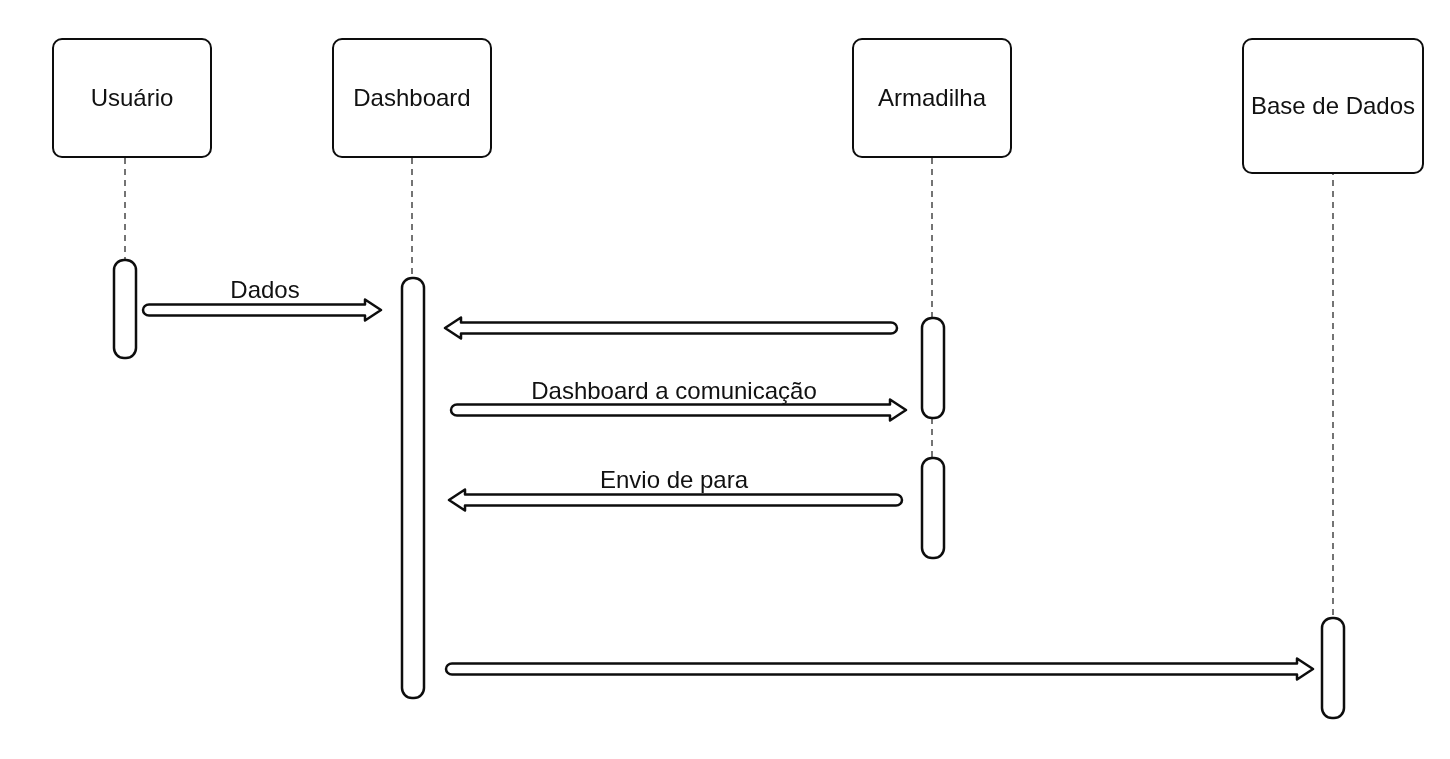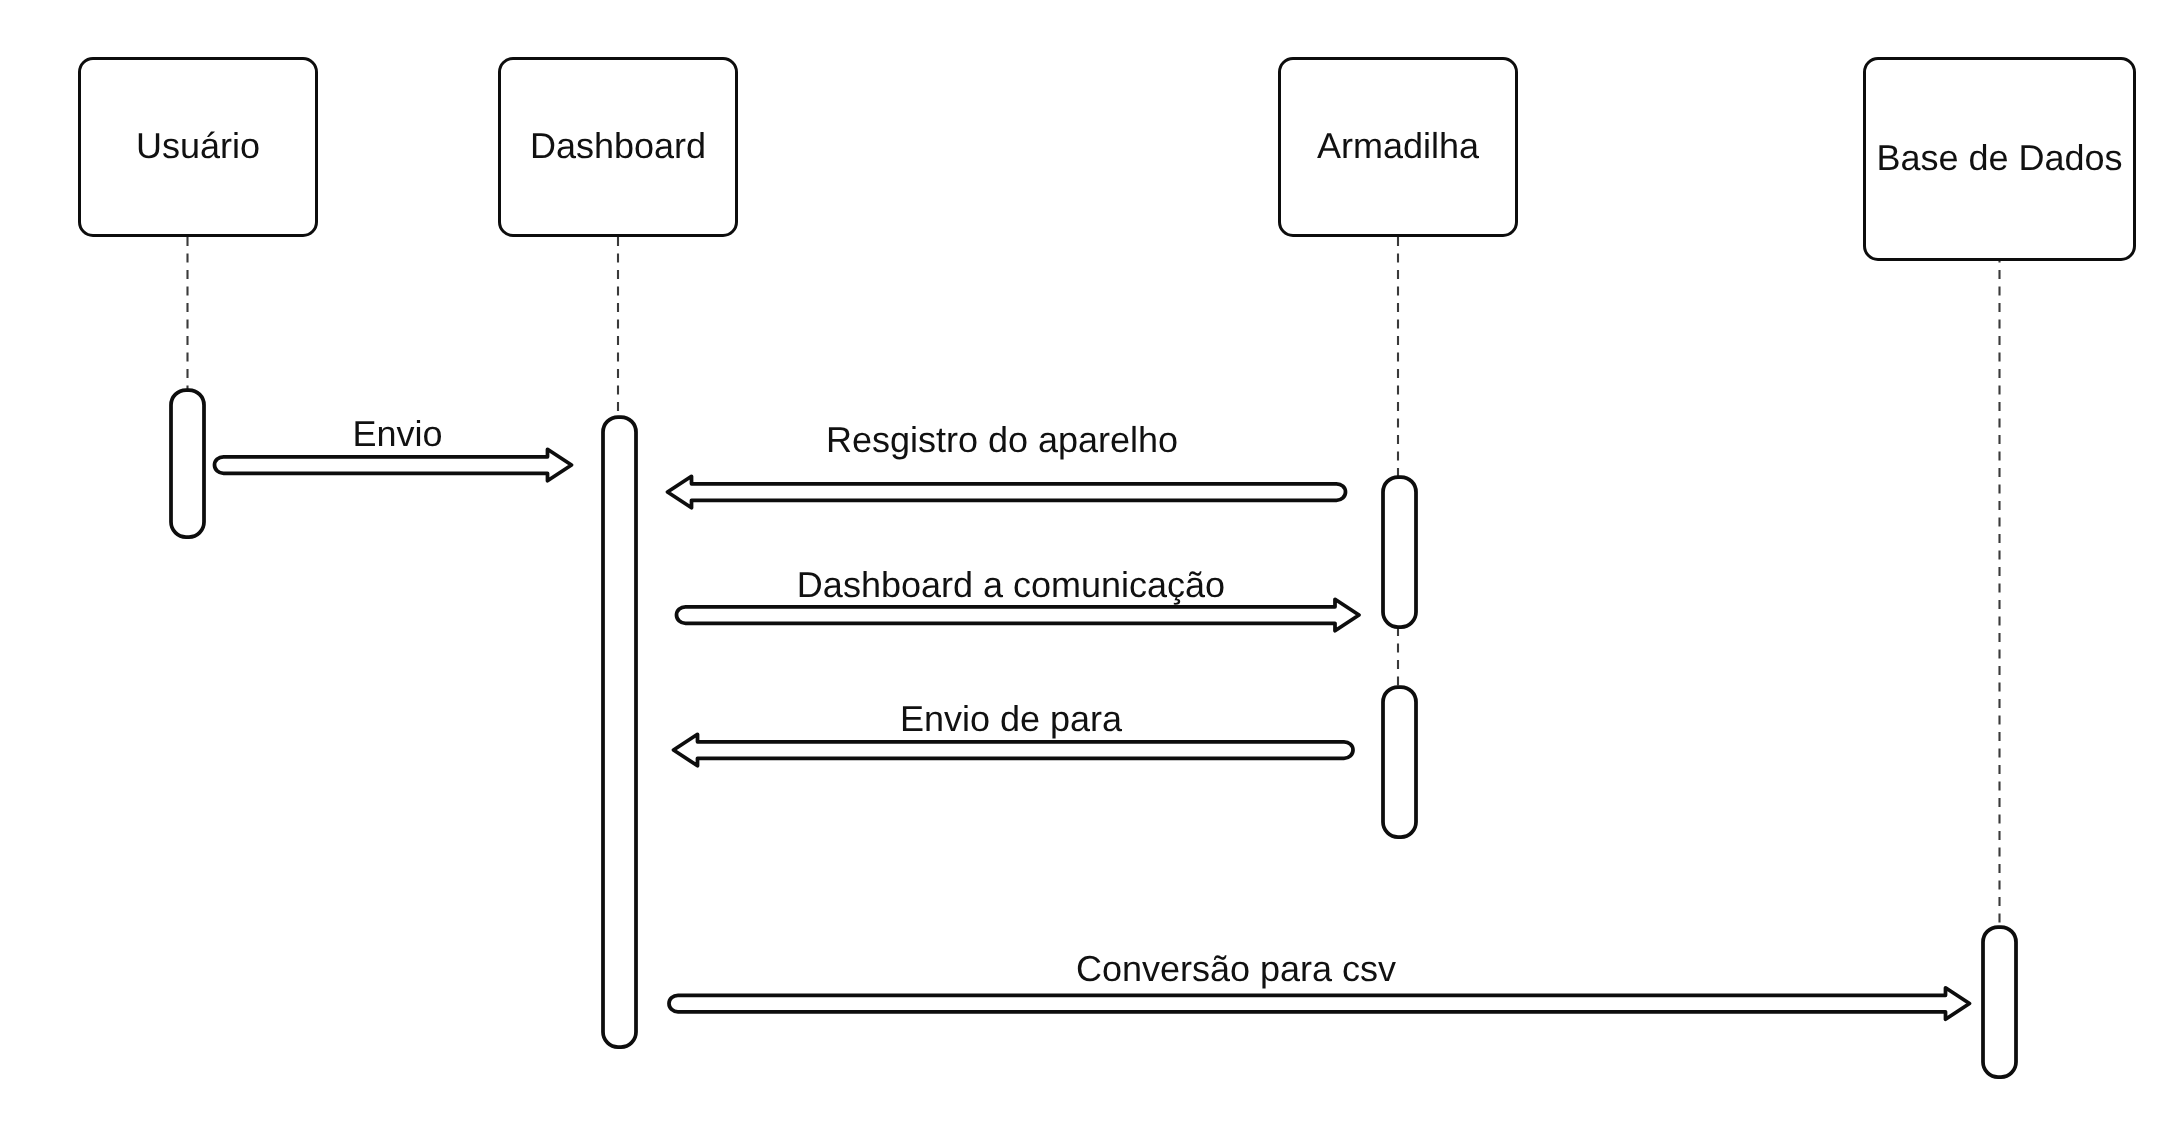--- a/index.html
+++ b/index.html
@@ -85,18 +85,16 @@
     </div>
     <div class="participant" style="left: 839px; top: 38px; width: 160px; height: 120px;">
       <span>Armadilha</span>
     </div>
     <div class="participant" style="left: 319px; top: 38px; width: 160px; height: 120px;">
       <span>Dashboard</span>
     </div>
     <div class="participant" style="left: 1229px; top: 38px; width: 182px; height: 136px;">
       <span>Base de Dados</span>
     </div>
-    <div class="msg-label" style="left: 252px; top: 290px;">Envio</div>
-    <div class="msg-label" style="left: 655px; top: 294px;">Resgistro do aparelho</div>
+    <div class="msg-label" style="left: 252px; top: 290px;">Dados</div>
     <div class="msg-label" style="left: 661px; top: 391px;">Dashboard a comunicação</div>
     <div class="msg-label" style="left: 661px; top: 480px;">Envio de para</div>
-    <div class="msg-label" style="left: 811px; top: 647px;">Conversão para csv</div>
   </div>
 
 </body></html>

